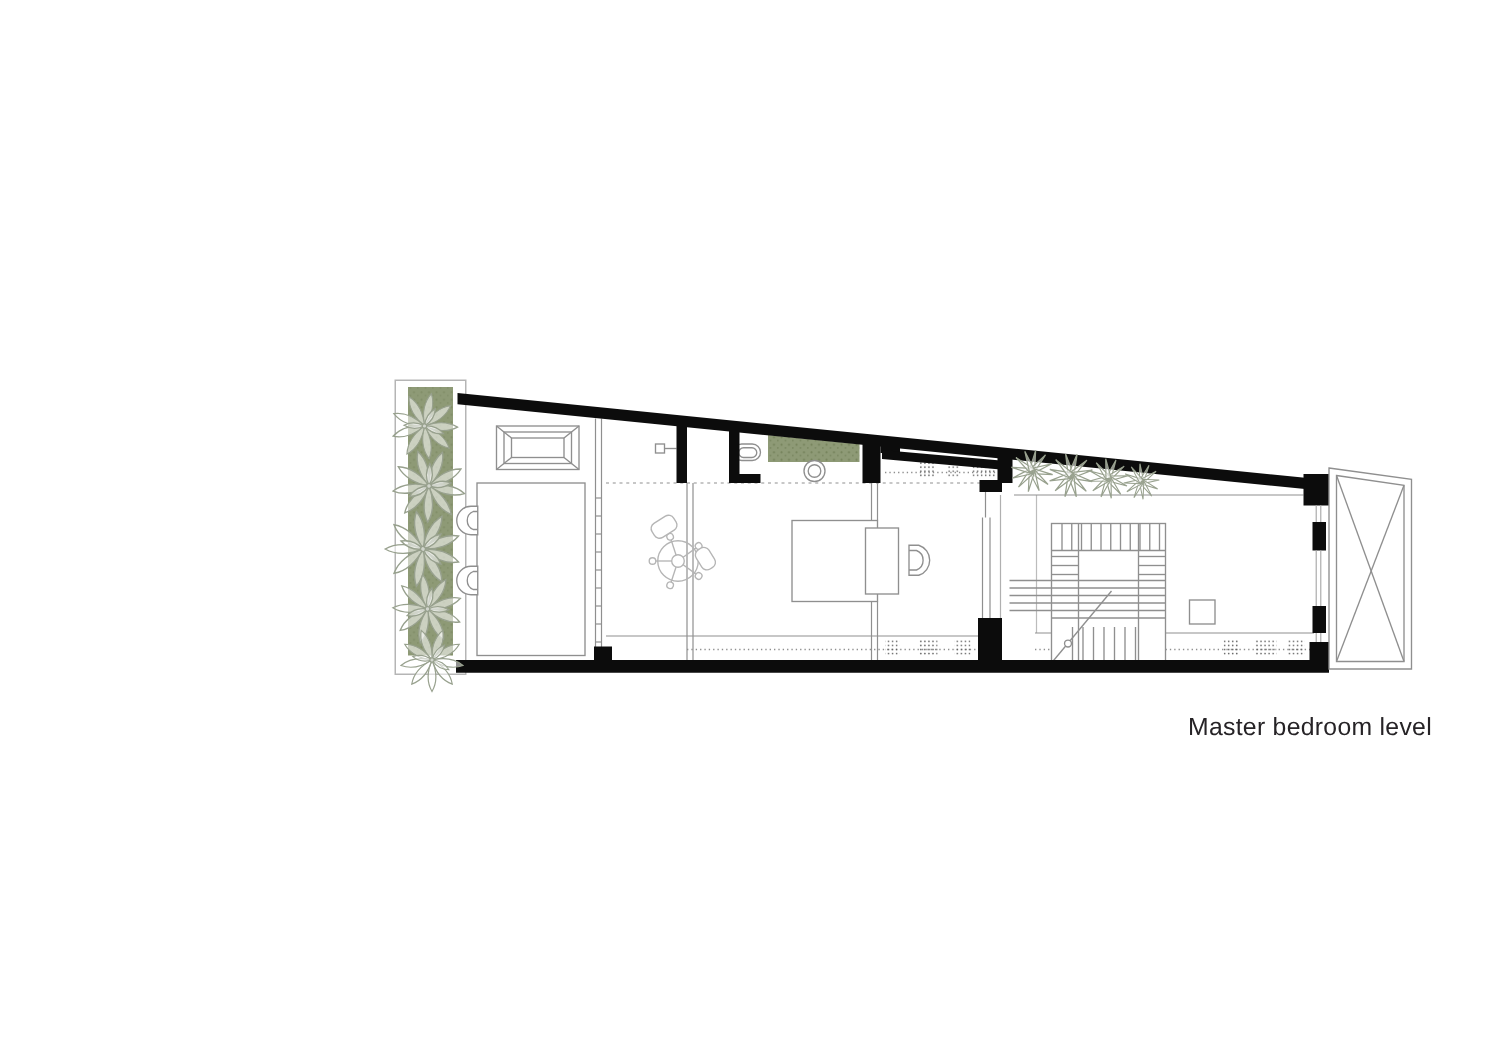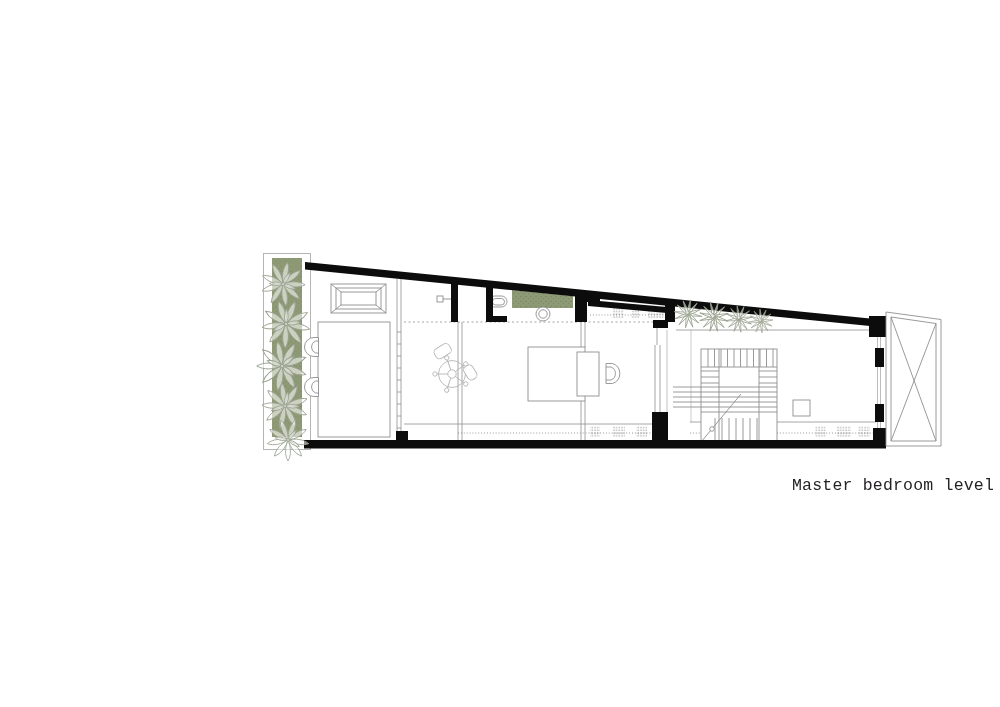--- a/index.html
+++ b/index.html
@@ -11,21 +11,20 @@
     font-family:"Liberation Sans", sans-serif;
   }
   .canvas svg{position:absolute;left:0;top:0;}
   .caption{
     position:absolute;
     left:792px;top:476px;
     font-size:16.5px;
     letter-spacing:.2px;
     color:#262326;
     white-space:nowrap;
-    font-family:Liberation Mono, monospace;
   }
 </style>
 </head>
 <body>
 
 <div class="canvas">
 
 <svg width="1000" height="707" viewBox="0 0 1000 707">
 
   <defs>

